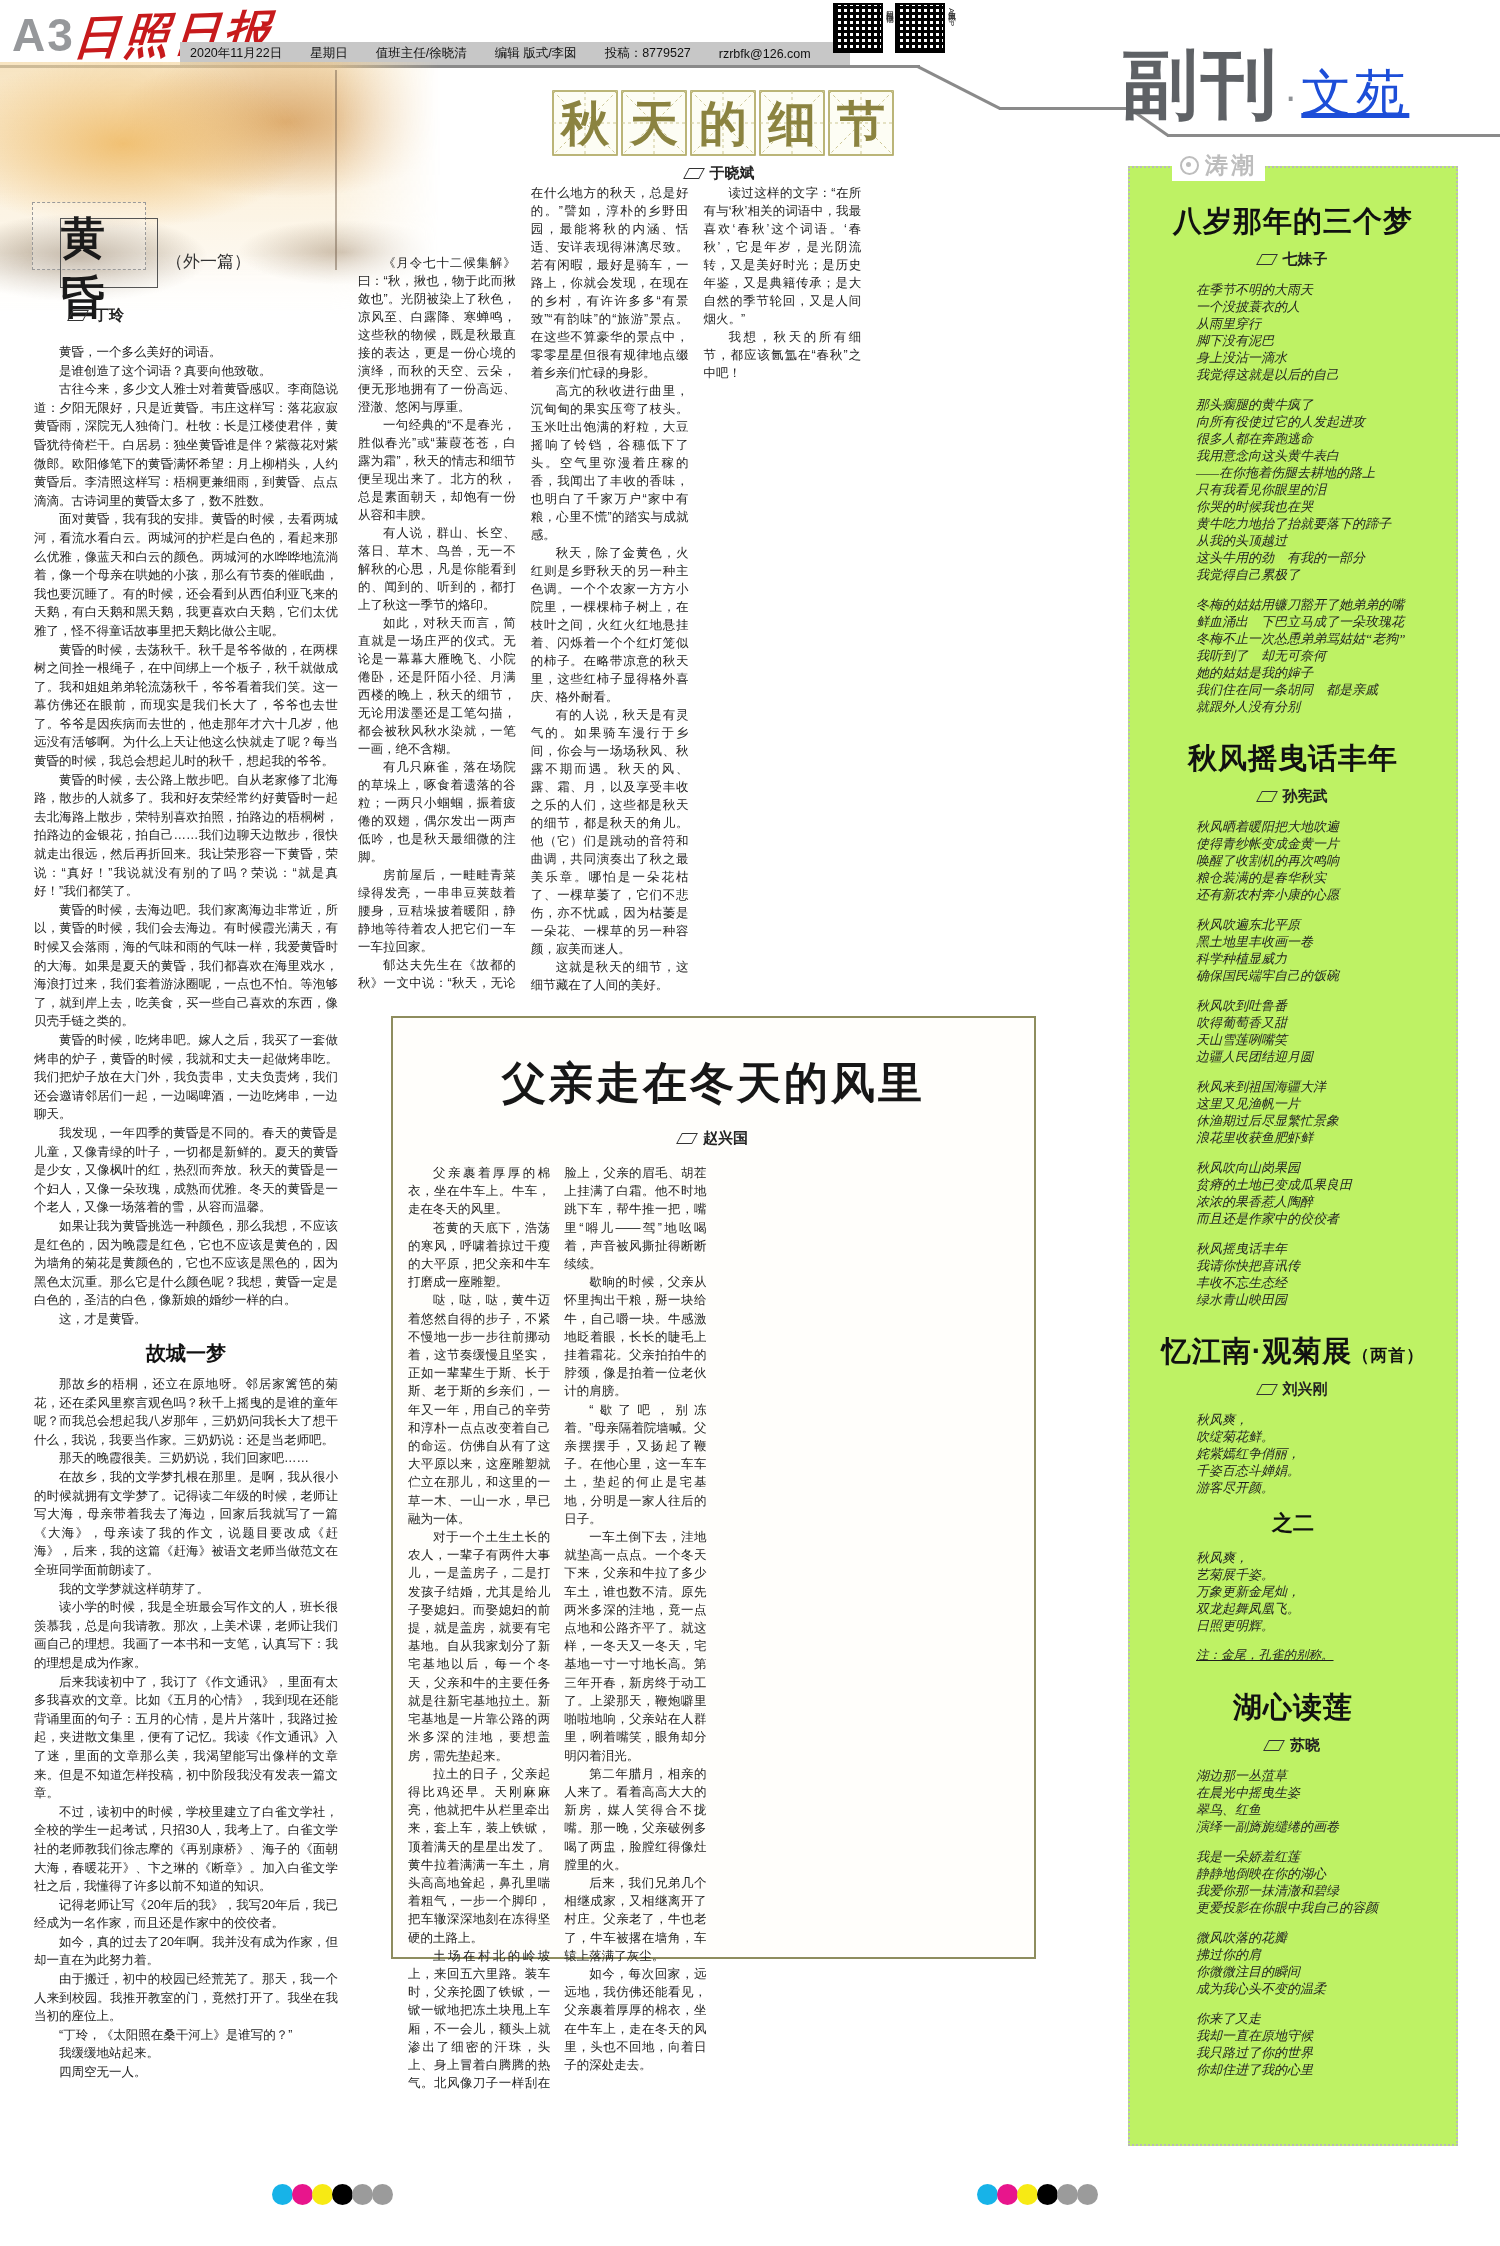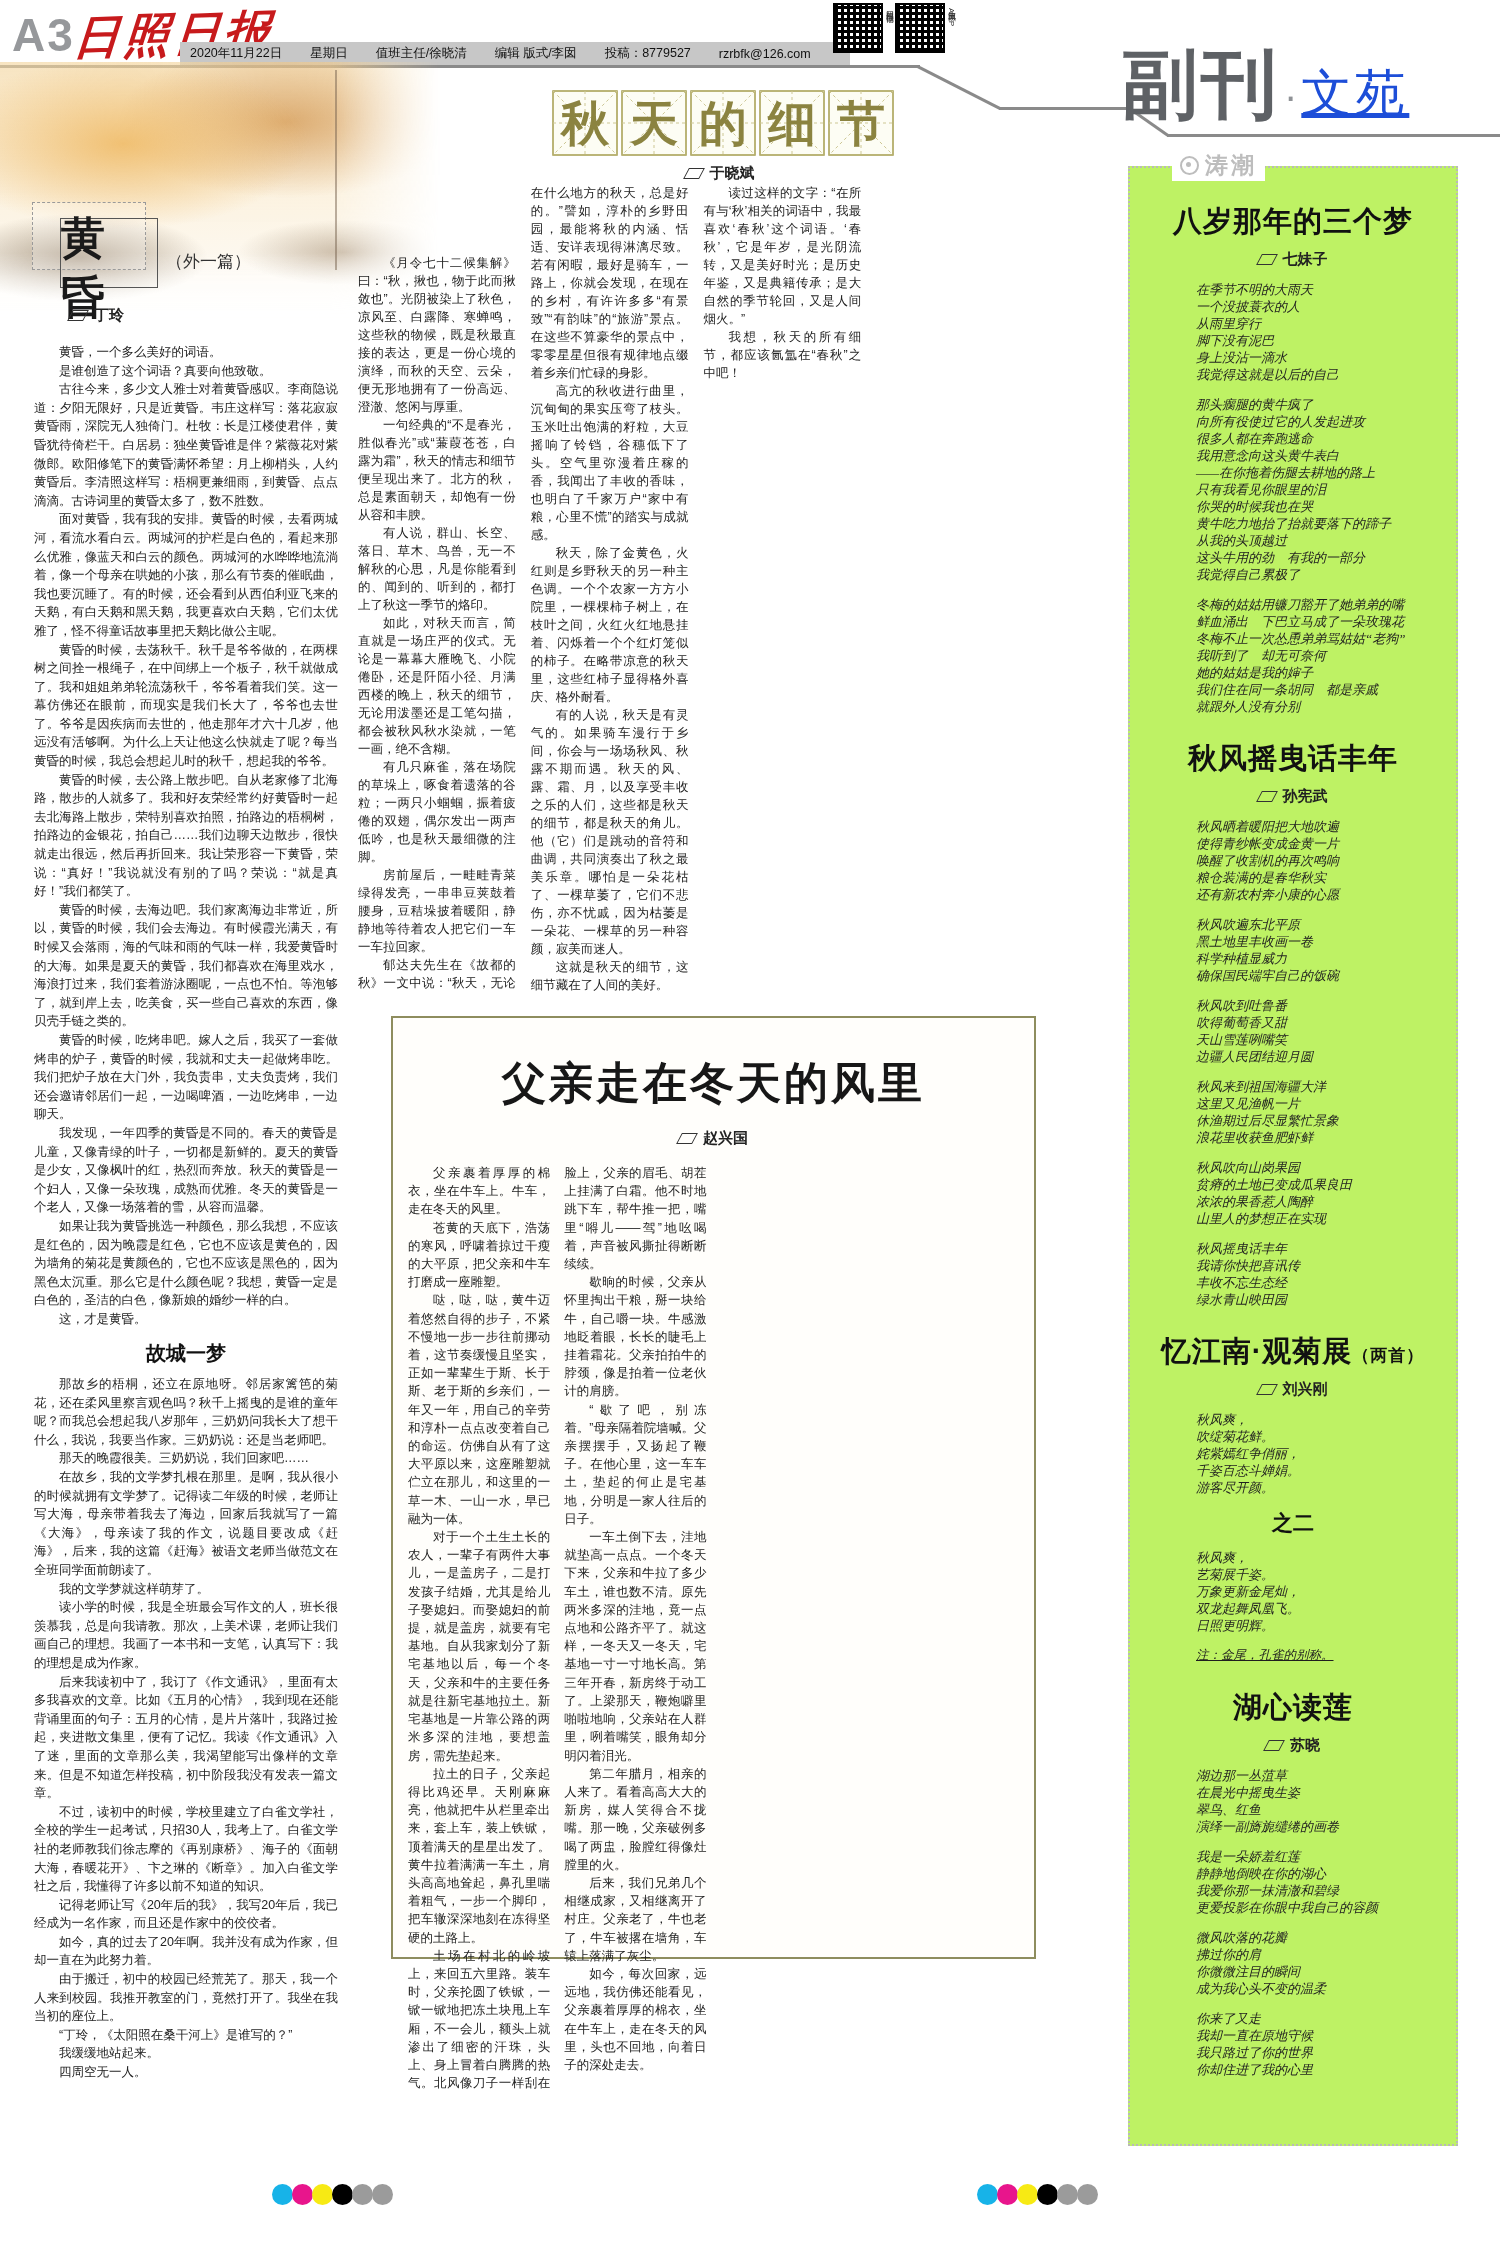--- a/index.html
+++ b/index.html
@@ -323,21 +323,21 @@
 吹得葡萄香又甜
 天山雪莲咧嘴笑
 边疆人民团结迎月圆</div>
         <div class="stanza">秋风来到祖国海疆大洋
 这里又见渔帆一片
 休渔期过后尽显繁忙景象
 浪花里收获鱼肥虾鲜</div>
         <div class="stanza">秋风吹向山岗果园
 贫瘠的土地已变成瓜果良田
 浓浓的果香惹人陶醉
-山里人的梦想正在实现</div>
+而且还是作家中的佼佼者</div>
         <div class="stanza">秋风摇曳话丰年
 我请你快把喜讯传
 丰收不忘生态经
 绿水青山映田园</div>
       </div>
   </div>
 
   <div class="poem">
     <div class="poem-title">
       <span>忆江南·观菊展</span><span class="tnote">（两首）</span>

